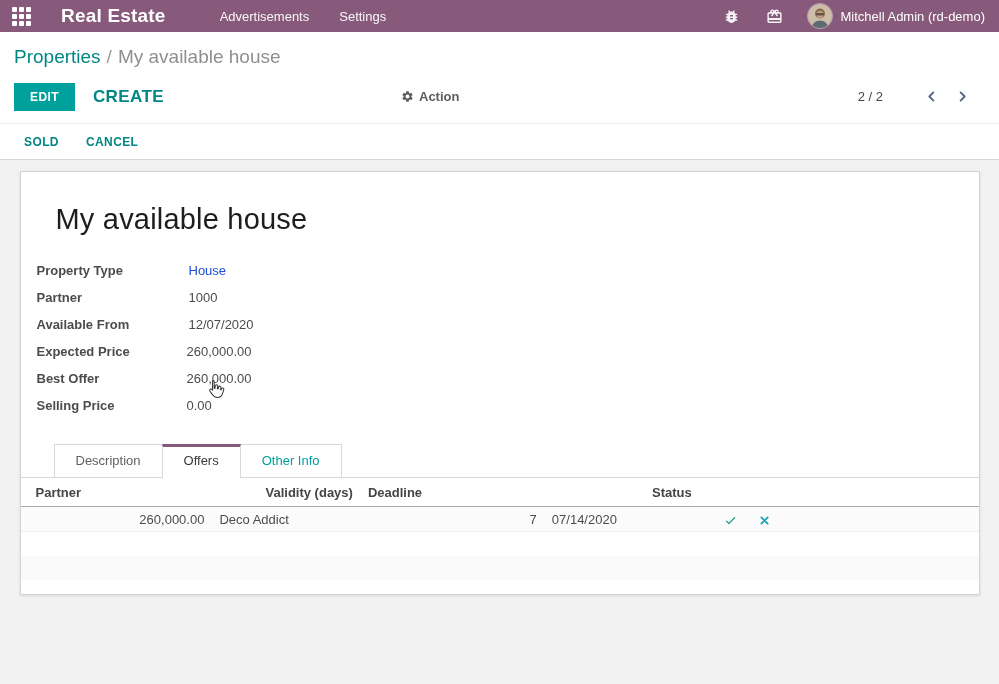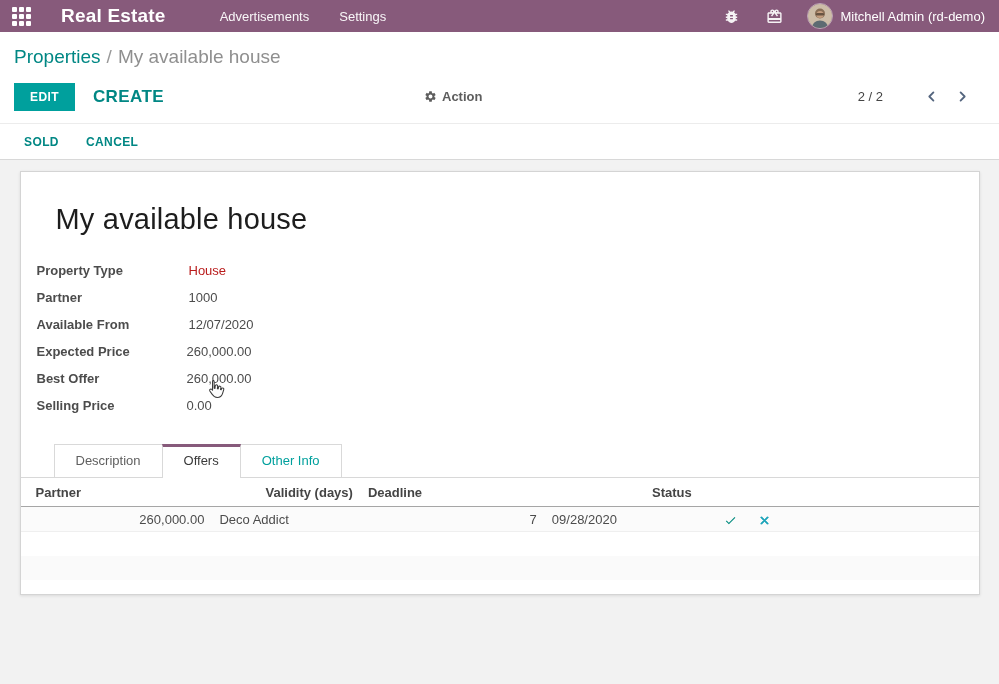--- a/index.html
+++ b/index.html
@@ -33,21 +33,21 @@
   .breadcrumb { font-size: 19px; margin-bottom: 15px; }
   .breadcrumb .parent { color: #008784; cursor: pointer; }
   .breadcrumb .sep { color: #9a9a9a; margin: 0 6px; }
   .breadcrumb .current { color: #8f8f8f; }
   .btn-row { display: flex; align-items: center; position: relative; height: 27px; }
   .btn-edit { background: #00A09D; color: #fff; border: none; font-size: 12px;
     font-weight: 700; letter-spacing: .4px; padding: 7px 16px; cursor: pointer;
     font-family: inherit; }
   .btn-create { color: #018784; font-size: 17px; font-weight: 700; letter-spacing: .4px;
     margin-left: 18px; cursor: pointer; background: none; border: none; font-family: inherit; }
-  .action-menu { position: absolute; left: 410px; display: flex; align-items: center;
+  .action-menu { position: absolute; left: 387px; display: flex; align-items: center;
     gap: 5px; color: #5d5d5d; font-size: 13px; font-weight: 700; cursor: pointer; }
   .action-menu svg { width: 13px; height: 13px; }
   .pager { margin-left: auto; display: flex; align-items: center; padding-right: 14px; }
   .pager-value { font-size: 13px; color: #444; margin-right: 24px; cursor: pointer; }
   .pager-btn { width: 13px; height: 13px; margin-left: 18px; cursor: pointer; }
 
   
   .statusbar { background: #fff; border-top: 1px solid #ececec; border-bottom: 1px solid #d8d8d8;
     height: 37px; display: flex; align-items: center; gap: 27px; padding-left: 24px; }
   .status-btn { color: #018784; font-size: 12px; font-weight: 700; letter-spacing: .4px;
@@ -57,21 +57,21 @@
   .content { background: #f2f2f2; height: 517px; padding-top: 11px; }
   .sheet { width: 960px; height: 424px; margin: 0 auto; background: #fff;
     border: 1px solid #d4d4d4; box-shadow: 0 1px 3px rgba(0,0,0,.1); }
   .sheet-title { font-size: 29px; font-weight: 400; color: #1d1d1d;
     padding: 31px 0 0 35px; margin-bottom: 27px; letter-spacing: .2px; }
   .groups { display: flex; padding-left: 16px; flex-direction: column; }
   .group { width: 447px; }
   .frow { display: flex; margin-bottom: 12px; font-size: 13px; }
   .flabel { width: 152px; font-weight: 700; color: #4c4c4c; flex: none; }
   .fvalue { color: #4c4c4c; }
-  .fvalue.link { color: #b91c1c; cursor: pointer; }
+  .fvalue.link { color: #1d4ed8; cursor: pointer; }
 
   
   .tabs { display: flex; padding-left: 33px; border-bottom: 1px solid #d8d8d8; margin-top: 19px; }
   .tab { font-size: 13px; padding: 8px 21px 9px; border: 1px solid #d9d9d9; border-bottom: none;
     margin-bottom: 0; cursor: pointer; background: #fff; position: relative; }
   .tab + .tab { margin-left: -1px; }
   .tab.inactive { color: #5f5f5f; }
   .tab.active { color: #3a3a3a; border-top: 3px solid #875A7B; padding-top: 6px;
     margin-bottom: -1px; z-index: 2; }
   .tab.hovered { color: #00A09D; }
@@ -213,21 +213,21 @@
         <div class="c-validity">Validity (days)</div>
         <div class="c-deadline">Deadline</div>
         <div class="c-actions"></div>
         <div class="c-status">Status</div>
         <div class="c-rest"></div>
       </div>
       <div class="trow tdata">
         <div class="c-price">260,000.00</div>
         <div class="c-partner">Deco Addict</div>
         <div class="c-validity">7</div>
-        <div class="c-deadline">09/28/2020</div>
+        <div class="c-deadline">07/14/2020</div>
         <div class="c-actions">
           <svg class="row-icon" viewBox="0 0 24 24">
             <path fill="#018a7e" d="M9 16.17 4.83 12l-1.42 1.41L9 19 21 7l-1.41-1.41z"></path>
           </svg>
           <svg class="row-icon" viewBox="0 0 24 24">
             <path fill="#17a2b8" d="M19 6.41 17.59 5 12 10.59 6.41 5 5 6.41 10.59 12 5 17.59 6.41 19 12 13.41 17.59 19 19 17.59 13.41 12z" stroke="#17a2b8" stroke-width="1.6"></path>
           </svg>
         </div>
         <div class="c-status"></div>
         <div class="c-rest"></div>

